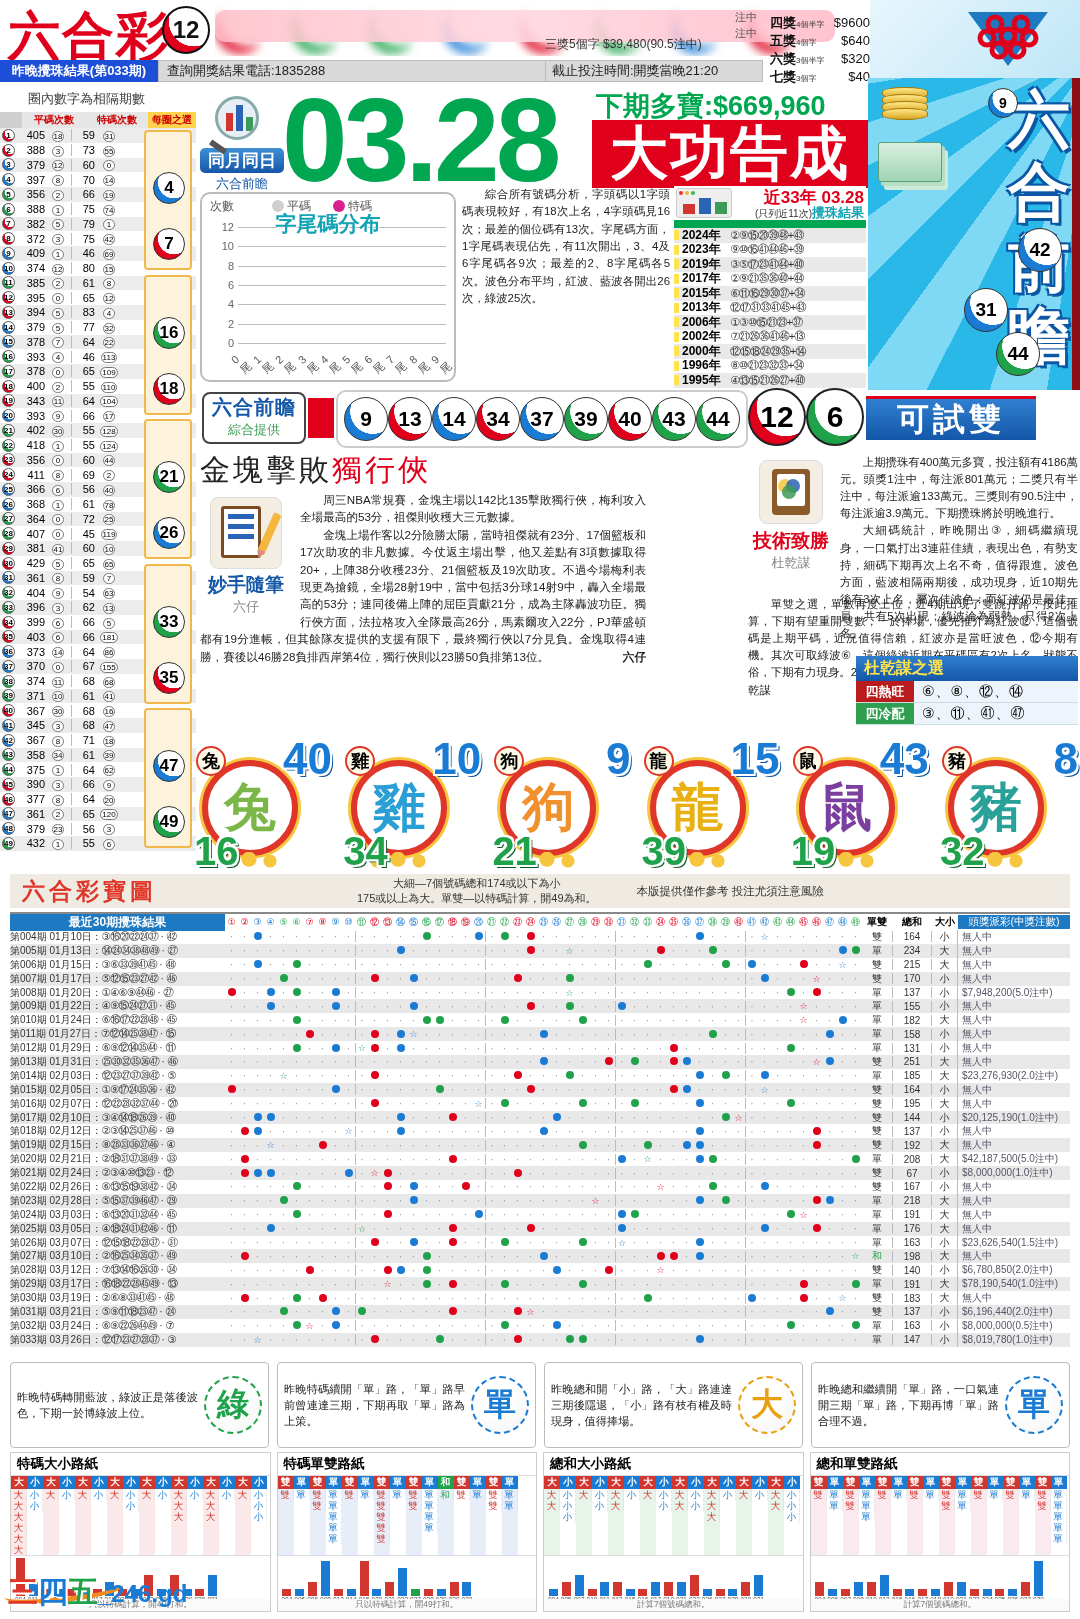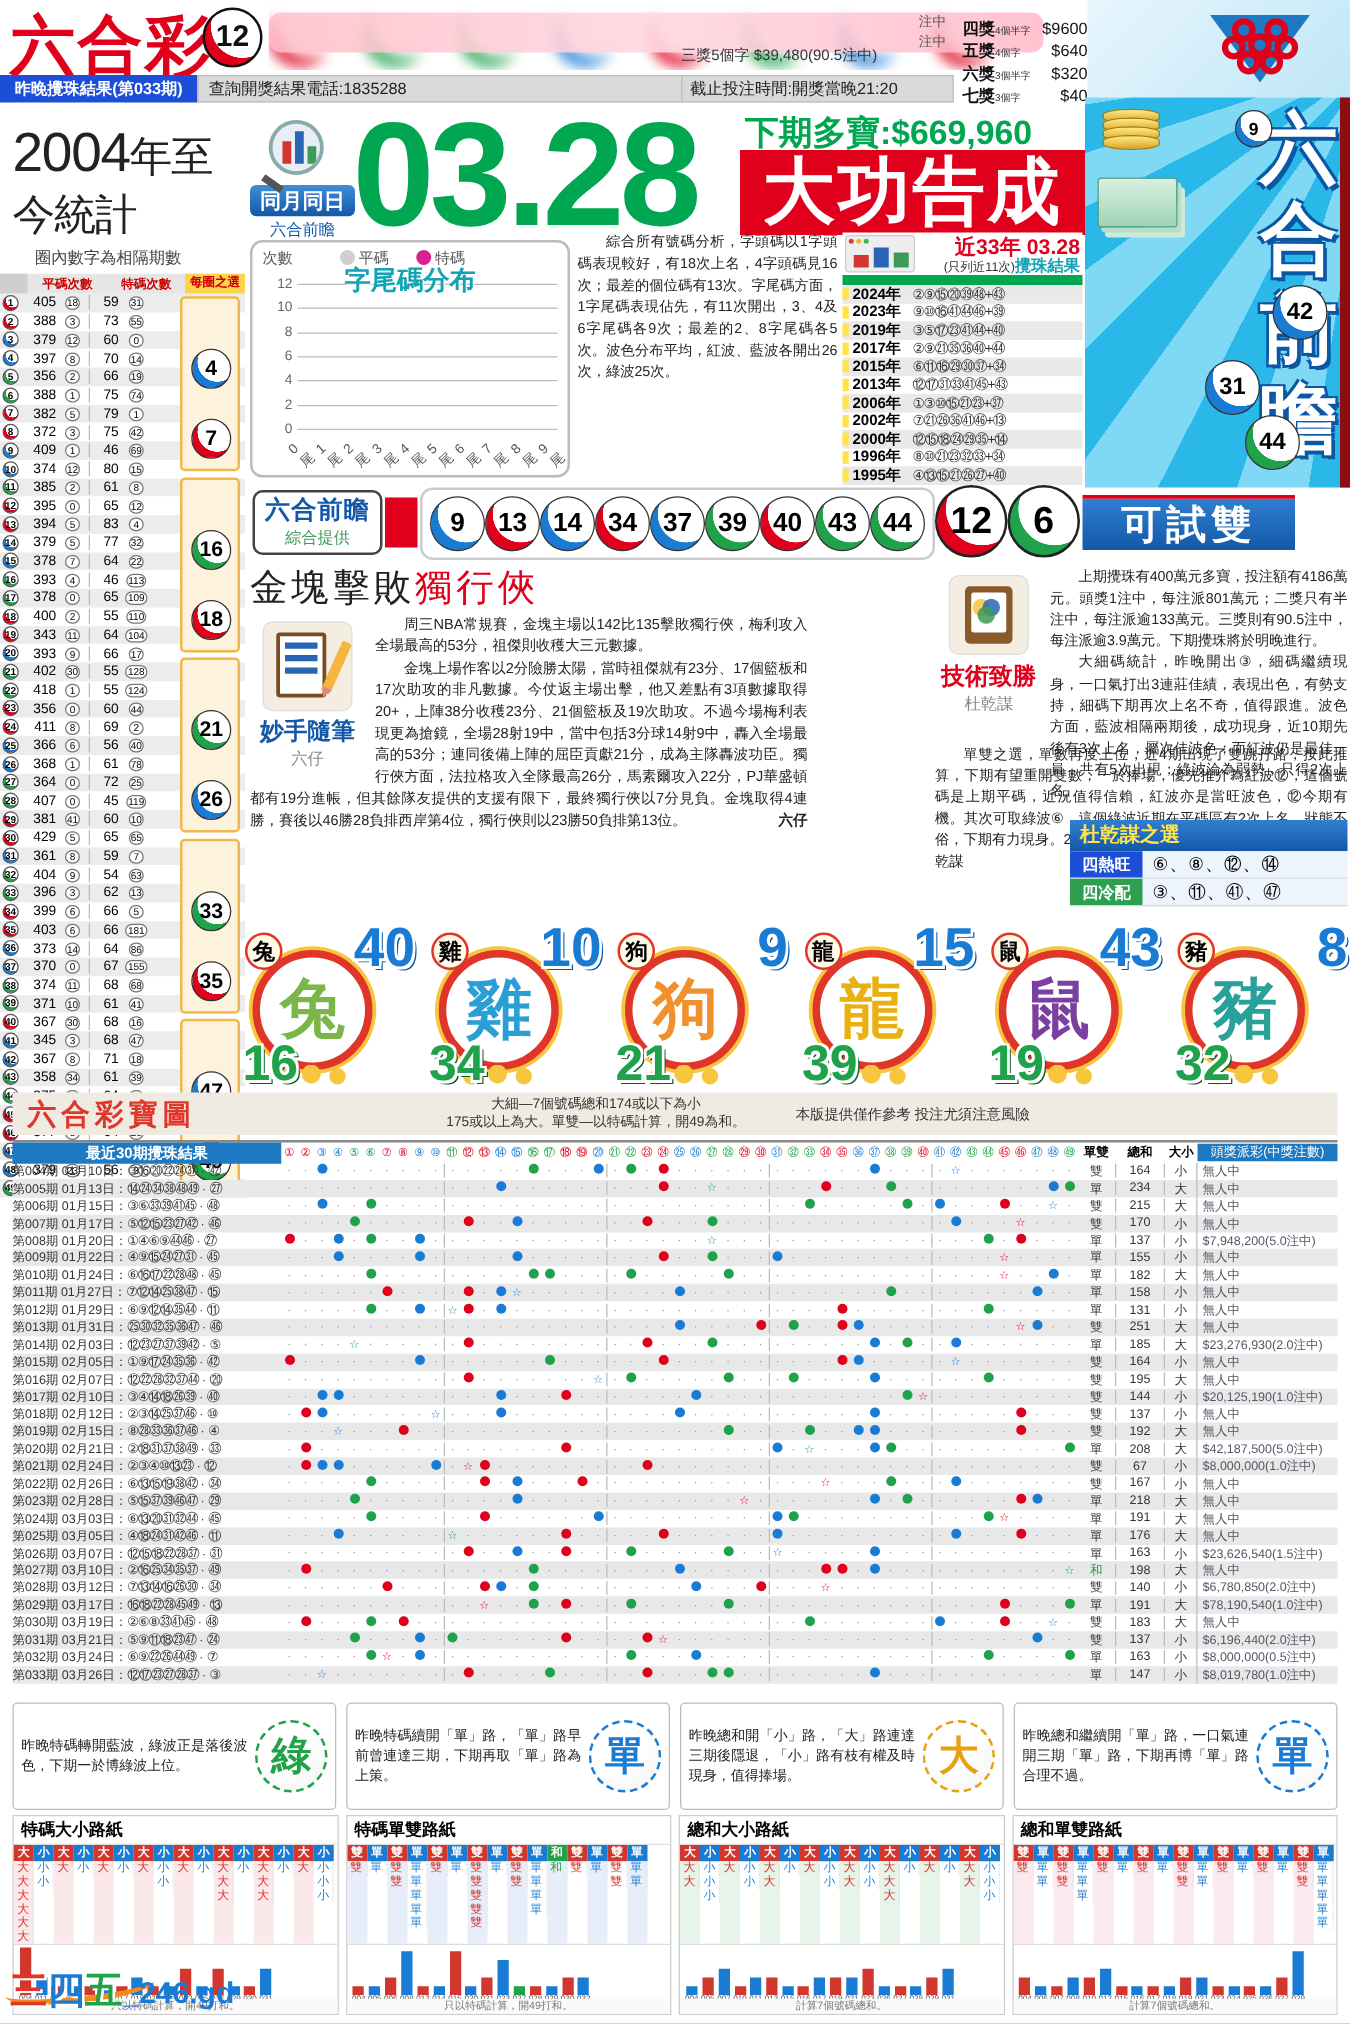--- a/index.html
+++ b/index.html
@@ -163,21 +163,21 @@
   .tech-icon .c3 { left:22px; top:24px; background:#3d9b57; }
   .duo .icon2 .t1 { color:#e0001b; font-weight:bold; font-size:19px; margin-top:4px;}
   .duo .icon2 .t2 { color:#888; font-size:13px; }
   .duo .txt { position:absolute; left:92px; top:66px; width:238px; font-size:11.4px; line-height:1.5; text-align:justify; color:#222;}
   .duo .txt2 { position:absolute; left:0px; top:208px; width:330px; font-size:11.4px; line-height:1.5; text-align:justify; color:#222;}
   .duo .txt p, .duo .txt2 p { text-indent:2em; }
   .dp-box { position:absolute; left:108px; top:268px; width:222px; }
   .dp-box .hd { background:linear-gradient(#2f7fd0,#1457a8); color:#ffe34d; font-weight:bold; font-size:16px; padding:2px 8px; }
   .dp-box .rw { display:flex; align-items:center; height:22px; background:#eef4fb; border-bottom:1px solid #cdd; font-size:14px; }
   .dp-box .tag { width:58px; text-align:center; color:#fff; font-weight:bold; font-size:13px; align-self:stretch; display:flex; align-items:center; justify-content:center;}
-  .dp-box .tag.hot { background:#1d4ed8; } .dp-box .tag.cold { background:#2e9e4f;font-family:Liberation Serif, serif; }
+  .dp-box .tag.hot { background:#b91c1c; } .dp-box .tag.cold { background:#2e9e4f;font-family:Liberation Serif, serif; }
   .dp-box .ns { padding-left:8px; letter-spacing:1px; }
 
   
   .zodiac { position:absolute; left:196px; top:736px; width:884px; height:134px; display:flex; justify-content:space-between; }
   .zod { position:relative; width:138px; }
   .zod .ring { position:absolute; left:6px; top:24px; width:96px; height:96px; border-radius:50%; background:#fff; border:6px solid #e0362a; box-shadow:0 0 0 3px #f6c63f; display:flex; align-items:center; justify-content:center; }
   .zod .animal { font-size:52px; font-weight:bold; }
   .zod .char { position:absolute; left:0px; top:10px; width:30px; height:30px; background:#fffbe8; border:2px solid #e0362a; border-radius:50%; font-size:18px; font-weight:bold; display:flex; align-items:center; justify-content:center; z-index:2;}
   .zod .topnum { position:absolute; right:2px; top:-2px; font-size:44px; font-weight:bold; color:#1a7bd4; text-shadow:2px 2px 0 #fff,-2px -2px 0 #fff,2px -2px 0 #fff,-2px 2px 0 #fff,3px 3px 0 #0a57a5; z-index:3;}
   .zod .botnum { position:absolute; left:-2px; bottom:-4px; font-size:40px; font-weight:bold; color:#1fa24a; text-shadow:2px 2px 0 #fff,-2px -2px 0 #fff,2px -2px 0 #fff,-2px 2px 0 #fff,3px 3px 0 #0c5c28; z-index:3;}
@@ -320,21 +320,20 @@
     <div id="banner-balls">
         <div class="sball" style="--c: #1a7bd4; left: 120px; top: 10px; width: 30px; height: 30px; font-size: 14px;">9</div>
         <div class="sball" style="--c: #1a7bd4; left: 150px; top: 150px; width: 44px; height: 44px;">42</div>
         <div class="sball" style="--c: #1a7bd4; left: 96px; top: 210px; width: 44px; height: 44px;">31</div>
         <div class="sball" style="--c: #1fa24a; left: 128px; top: 254px; width: 44px; height: 44px;">44</div>
       </div>
   </div>
   <div class="red-edge"></div>
 
   <div class="stats">
-    <h1><b>2004</b><span>年至今統計</span></h1>
     <div class="sub">圈內數字為相隔期數</div>
     <div class="thead">
       <div class="h1c"></div>
       <div class="h2c">平碼次數</div>
       <div class="h3c">特碼次數</div>
       <div class="h4c">每圈之選</div>
     </div>
     <div class="stat-rows" id="stat-rows">
         <div class="srow">
           <div class="mini-ball" style="--c: #e0001b;">1</div>

